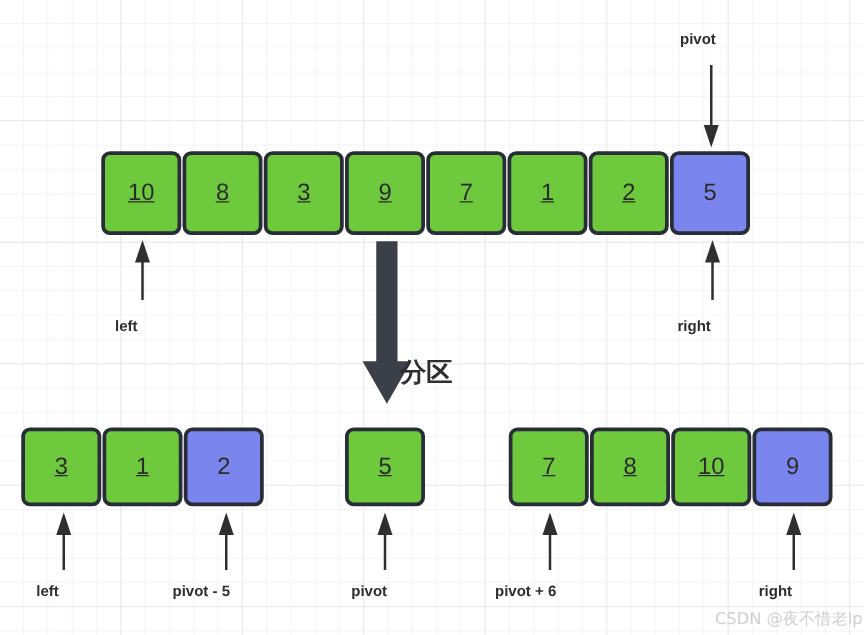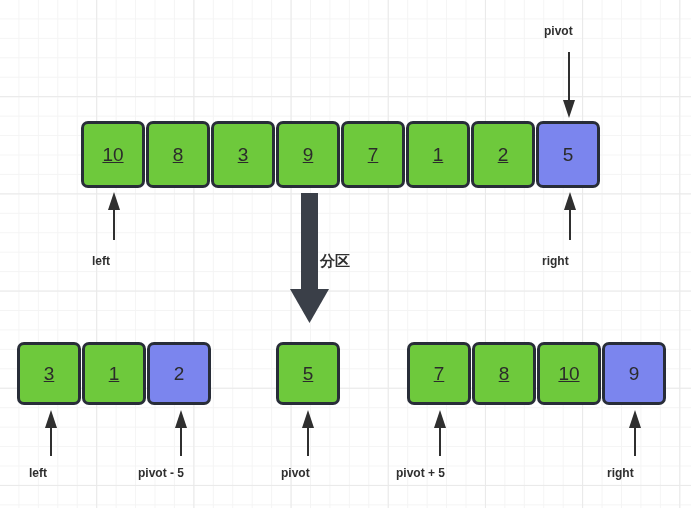--- a/index.html
+++ b/index.html
@@ -55,21 +55,22 @@
     font-weight: bold;
     font-size: 12px;
     color: #2f2f2f;
     white-space: nowrap;
     z-index: 4;
     font-family: "Liberation Sans", "DejaVu Sans", sans-serif;
   }
   .label.cjk {
     font-family: "DejaVu Sans", sans-serif;
     font-weight: bold;
-    font-size: 15px;
+    font-size: 21px;
+    margin-top: 32px;
   }
 
   .arrow-svg {
     position: absolute;
     z-index: 2;
     overflow: visible;
   }
 
   .watermark {
     position: absolute;
@@ -144,22 +145,23 @@
 
   <div class="cell green" style="left:407px; top:342px; width:64px; height:63px;">7</div>
   <div class="cell green" style="left:472px; top:342px; width:64px; height:63px;">8</div>
   <div class="cell green" style="left:537px; top:342px; width:64px; height:63px;">10</div>
   <div class="cell blue" style="left:602px; top:342px; width:64px; height:63px;">9</div>
 
   <svg class="arrow-svg" style="left:426px; top:408px;" width="40" height="50" viewBox="0 0 40 50">
     <line x1="14" y1="48" x2="14" y2="14" stroke="#2f2f2f" stroke-width="2"></line>
     <polygon points="14,2 8,20 20,20" fill="#2f2f2f"></polygon>
   </svg>
-  <div class="label" style="left:396px; top:466px;">pivot + 5</div>
+  <div class="label" style="left:396px; top:466px;">pivot + 6</div>
 
   <svg class="arrow-svg" style="left:621px; top:408px;" width="40" height="50" viewBox="0 0 40 50">
     <line x1="14" y1="48" x2="14" y2="14" stroke="#2f2f2f" stroke-width="2"></line>
     <polygon points="14,2 8,20 20,20" fill="#2f2f2f"></polygon>
   </svg>
   <div class="label" style="left:607px; top:466px;">right</div>
 
+  <div class="watermark" style="left:572px; top:486px;">CSDN @夜不惜老lp</div>
 
 </div>
 
 </body></html>

